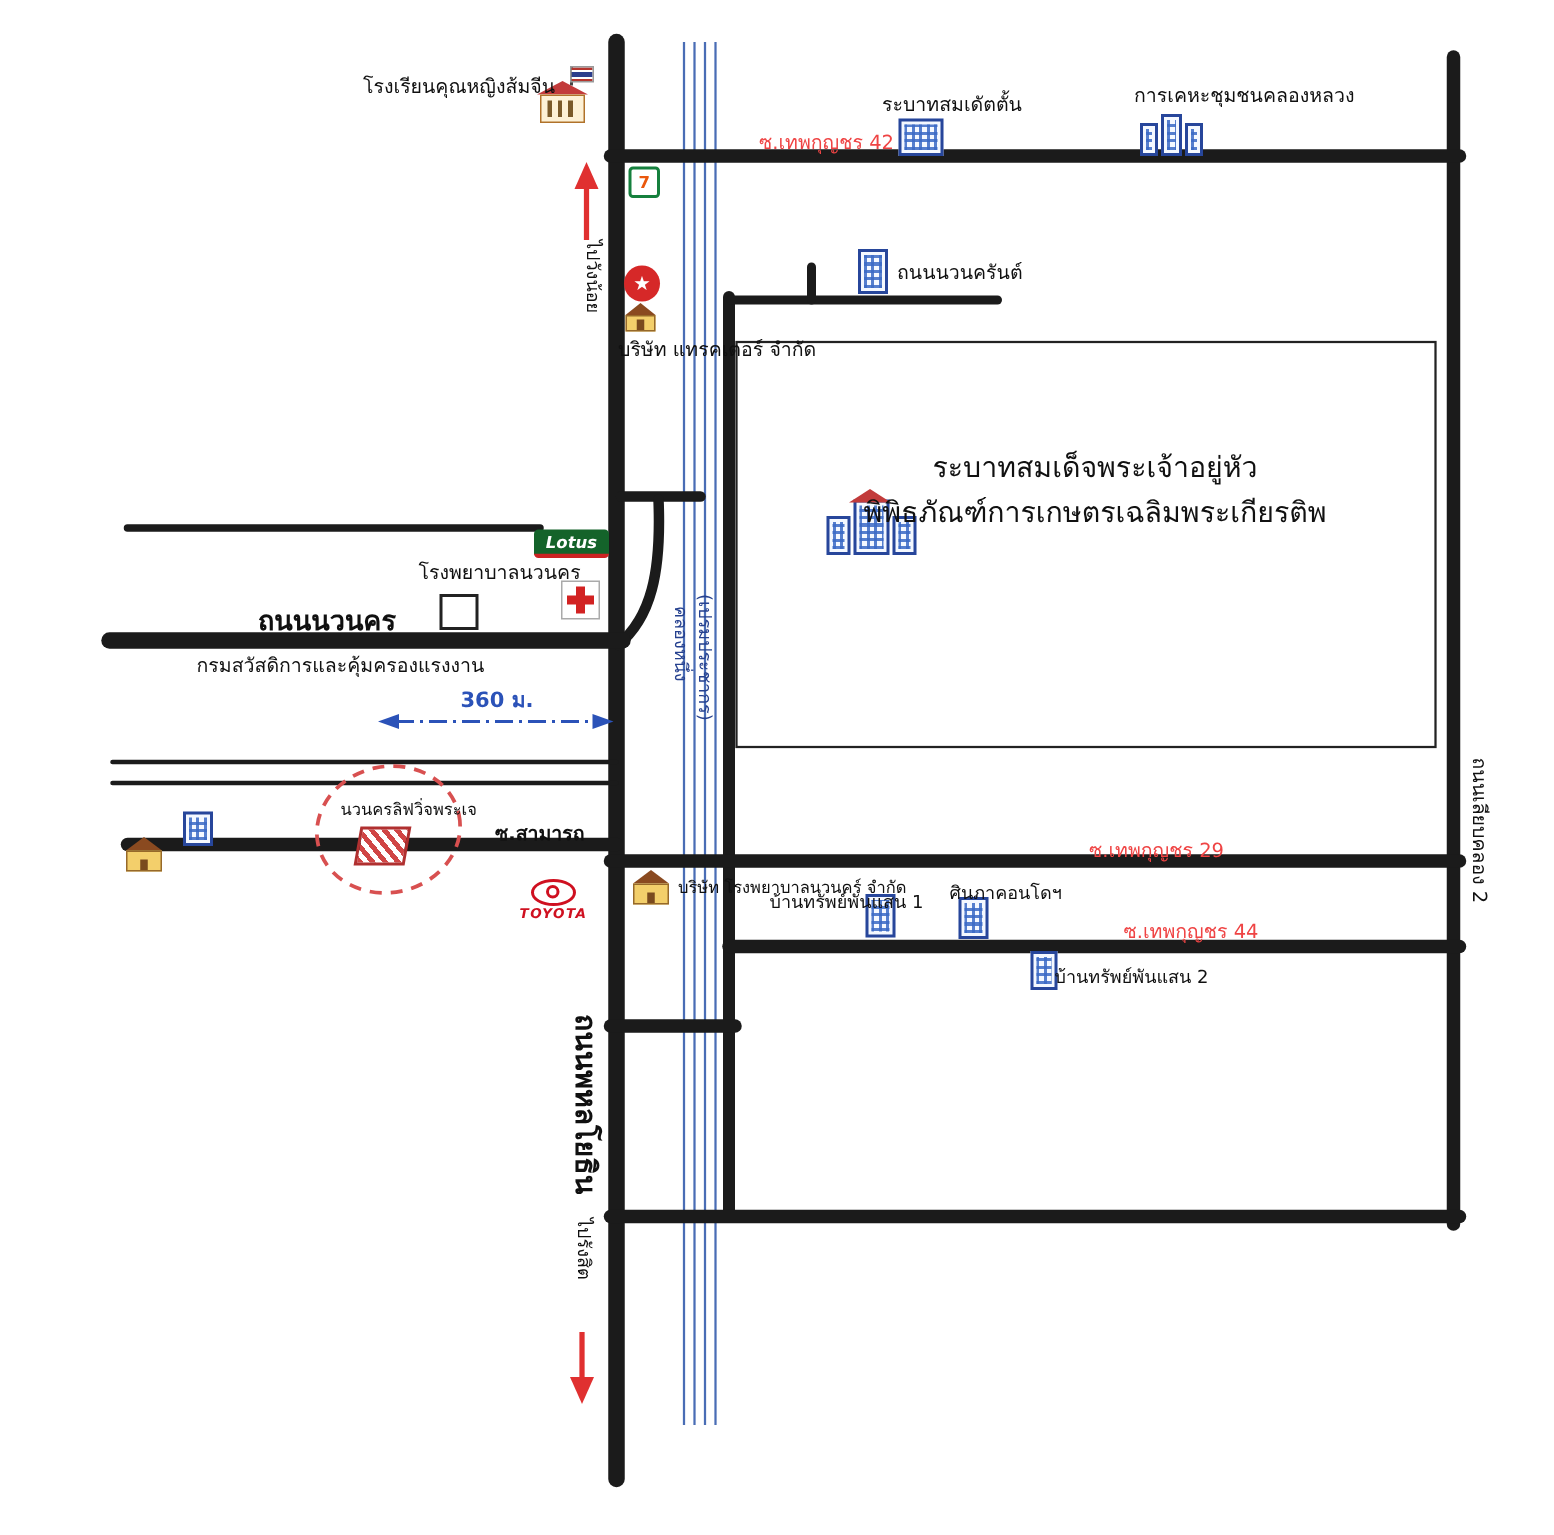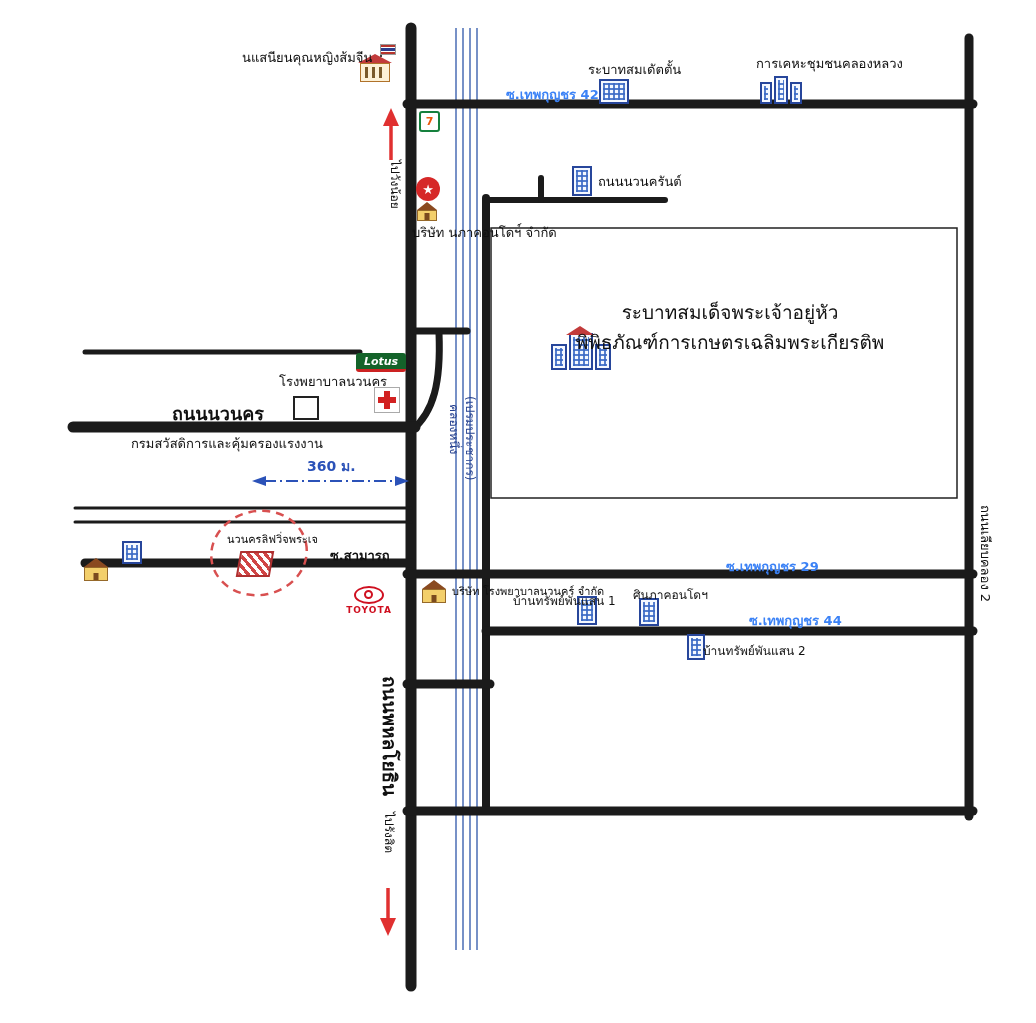--- a/index.html
+++ b/index.html
@@ -7,21 +7,21 @@
     position:relative; width:1036px; height:1023px; background:#ffffff;
     font-family:"DejaVu Sans","Liberation Sans",sans-serif; overflow:hidden;
     margin:0 auto;
   }
   svg.layer { position:absolute; left:0; top:0; }
 
   
   .lbl { position:absolute; font-size:13px; color:#101010; white-space:nowrap; z-index:5; }
   .sm  { font-size:11px; }
   .md  { font-size:12px; }
-  .blue { color:#3b82f6; font-weight:bold; }
+  .blue { color:#ef4444; font-weight:normal; }
   .bold { font-weight:bold; }
   .big  { font-size:18px; font-weight:bold;margin-left:15px; }
   .vlbl { position:absolute; writing-mode:vertical-rl; white-space:nowrap;
           font-size:12px; color:#101010; z-index:5; }
   .vroad { font-size:19px; font-weight:bold; }
   .canal-name { color:#26418f; }
   .museum-text { position:absolute; left:520px; top:297px; width:420px;
                  text-align:center; font-size:19px; color:#111; line-height:1.6; z-index:5; }
 
   
@@ -79,21 +79,21 @@
   .whitebox { position:absolute; width:26px; height:24px; background:#fff; border:2px solid #222;
     box-sizing:border-box; z-index:4; }
   .redbldg { position:absolute; width:30px; height:22px; border:2px solid #b03030;
     background:repeating-linear-gradient(45deg,#d04545 0 3px,#fff 3px 6px);
     transform:skewX(-10deg); z-index:4; }
   .toyota { position:absolute; width:56px; text-align:center; color:#cf1020; z-index:4; }
   .toyota .oval { width:30px; height:18px; border:2.5px solid #cf1020; border-radius:50%;
     margin:0 auto 1px; position:relative; box-sizing:border-box; }
   .toyota .oval::before { content:""; position:absolute; left:8px; top:2px; width:9px; height:9px;
     border:2.5px solid #cf1020; border-radius:50%; box-sizing:border-box; }
-  .toyota .txt { font-size:9px; font-weight:bold; letter-spacing:1px; }
+  .toyota .txt { font-size:9px; font-weight:bold; letter-spacing:1px;font-style:italic; }
 </style>
 </head>
 <body>
 
 <div class="map">
 
   <svg class="layer" width="1036" height="1023" viewBox="0 0 1036 1023">
 
     <g stroke="#4a6db5" stroke-width="1.5">
       <line x1="456" y1="28" x2="456" y2="950"></line>
@@ -196,26 +196,26 @@
 
   <div class="house house-m" style="left:422px;top:580px">
     <div class="roof"></div>
       <div class="body"></div>
   </div>
 
   <div class="bldg" style="left:577px;top:596px;width:20px;height:29px"></div>
   <div class="bldg" style="left:639px;top:598px;width:20px;height:28px"></div>
   <div class="bldg" style="left:687px;top:634px;width:18px;height:26px"></div>
 
-  <div class="lbl" style="left:242px;top:47px">นแสนียนคุณหญิงส้มจีน</div>
+  <div class="lbl" style="left:242px;top:47px">โรงเรียนคุณหญิงส้มจีน</div>
   <div class="lbl" style="left:588px;top:59px">ระบาทสมเดัตตั้น</div>
   <div class="lbl" style="left:756px;top:53px">การเคหะชุมชนคลองหลวง</div>
   <div class="lbl blue" style="left:506px;top:84px">ซ.เทพกุญชร 42</div>
   <div class="lbl" style="left:598px;top:171px">ถนนนวนครันต์</div>
-  <div class="lbl" style="left:412px;top:222px">บริษัท นภาคอนโดฯ์ จำกัด</div>
+  <div class="lbl" style="left:412px;top:222px">บริษัท แทรคเตอร์ จำกัด</div>
 
   <div class="museum-text">
     <div>ระบาทสมเด็จพระเจ้าอยู่หัว</div>
     <div>พิพิธภัณฑ์การเกษตรเฉลิมพระเกียรติพ</div>
   </div>
 
   <div class="lbl" style="left:279px;top:371px">โรงพยาบาลนวนคร</div>
   <div class="lbl big" style="left:157px;top:399px">ถนนนวนคร</div>
   <div class="lbl" style="left:131px;top:433px">กรมสวัสดิการและคุ้มครองแรงงาน</div>
   <div class="lbl bold" style="left:307px;top:455px;color:#2b52b8;font-size:14px">360 ม.</div>

